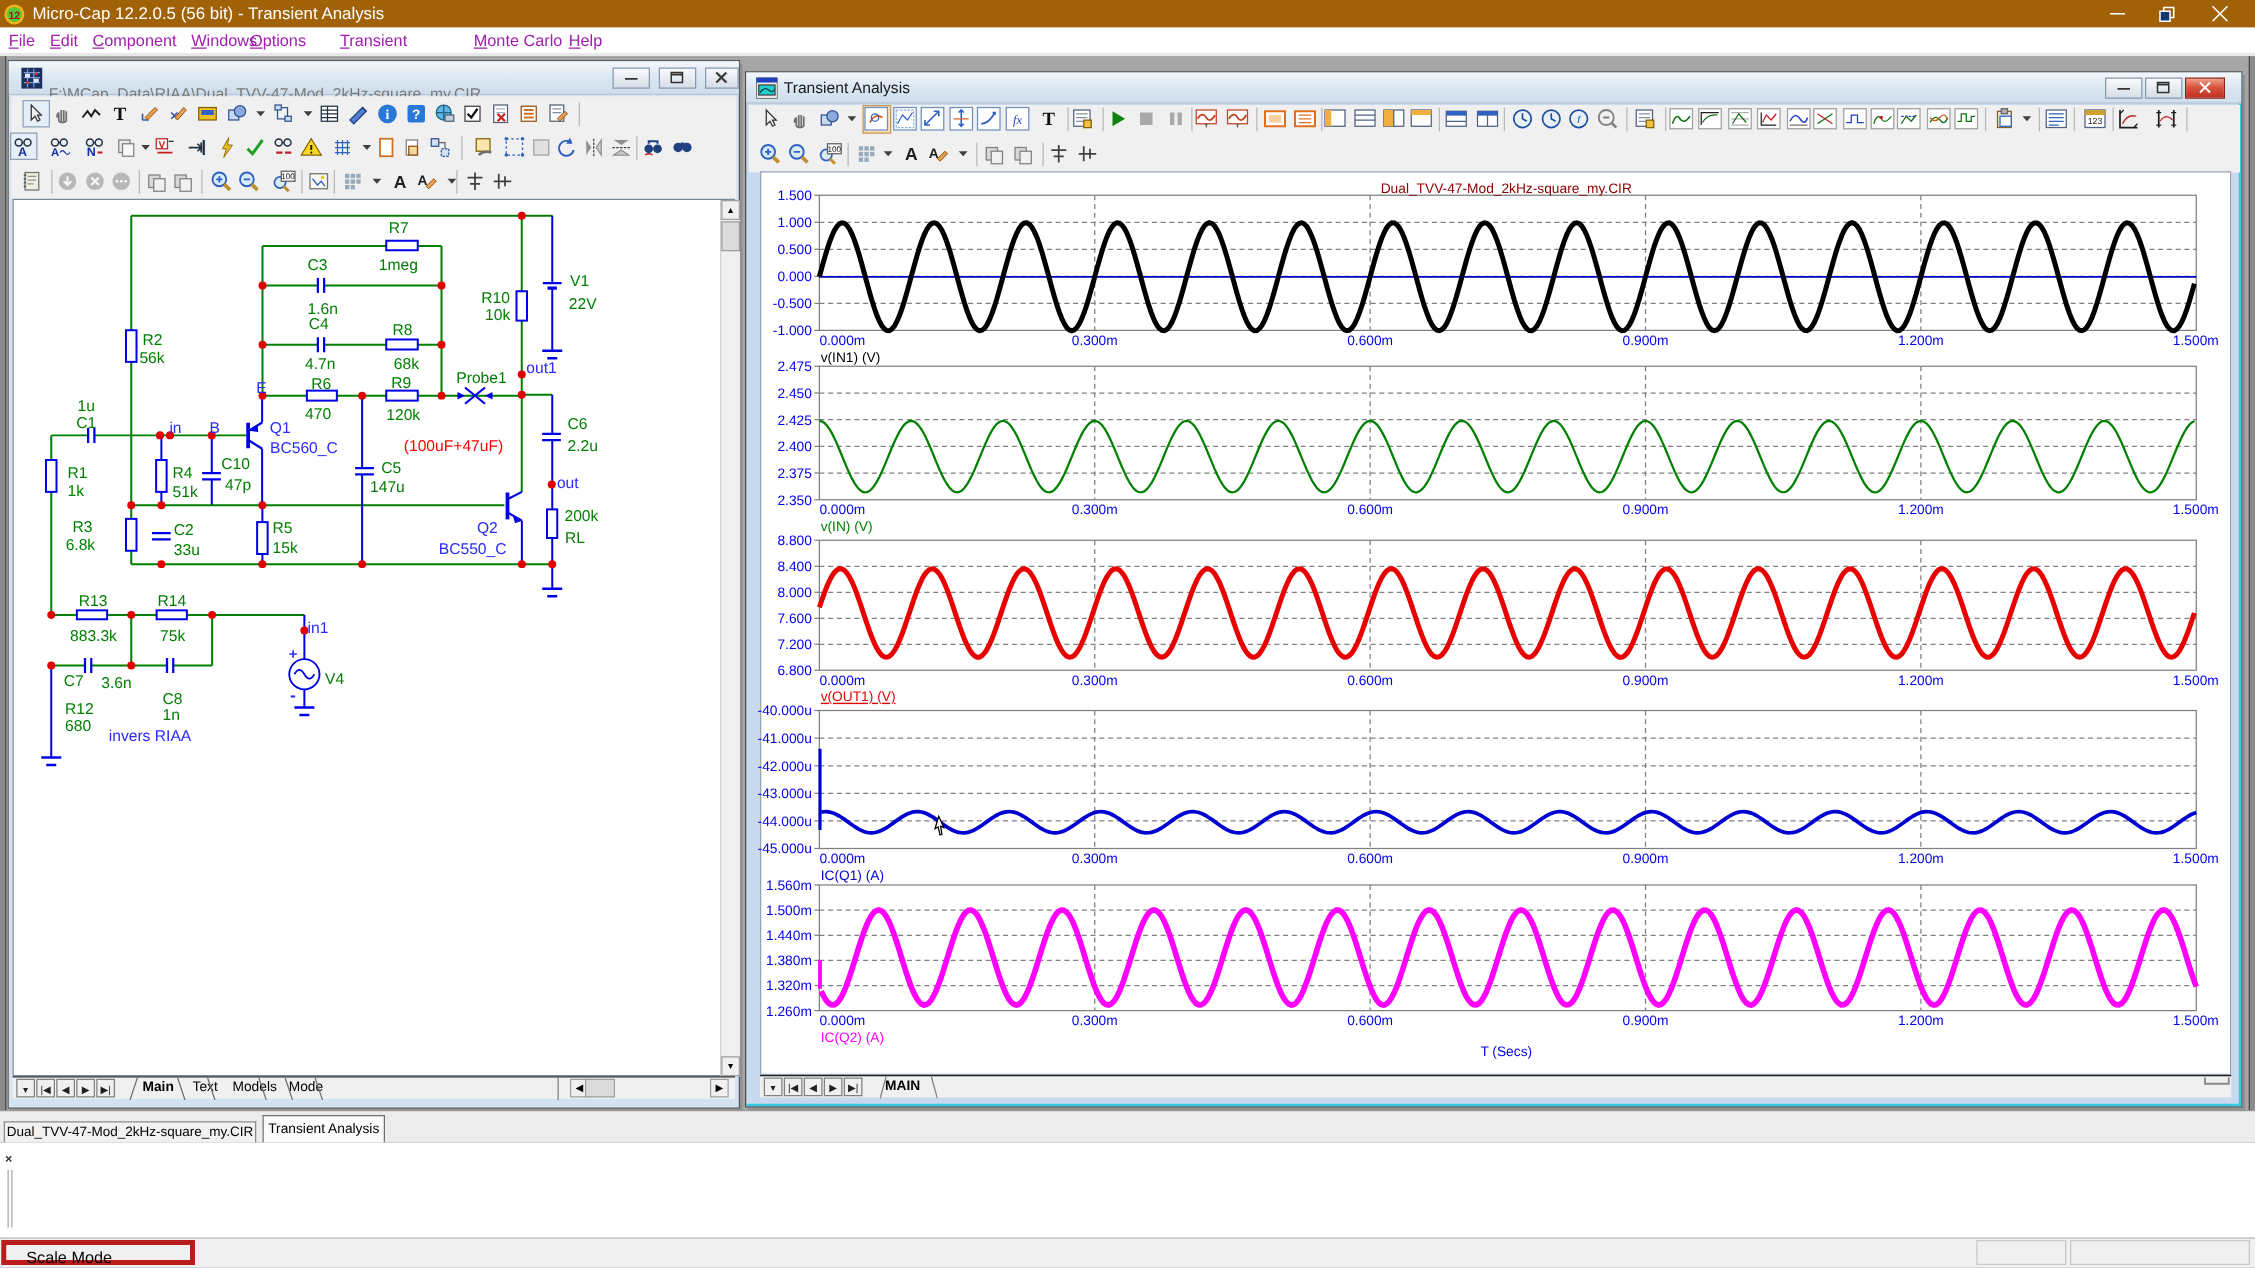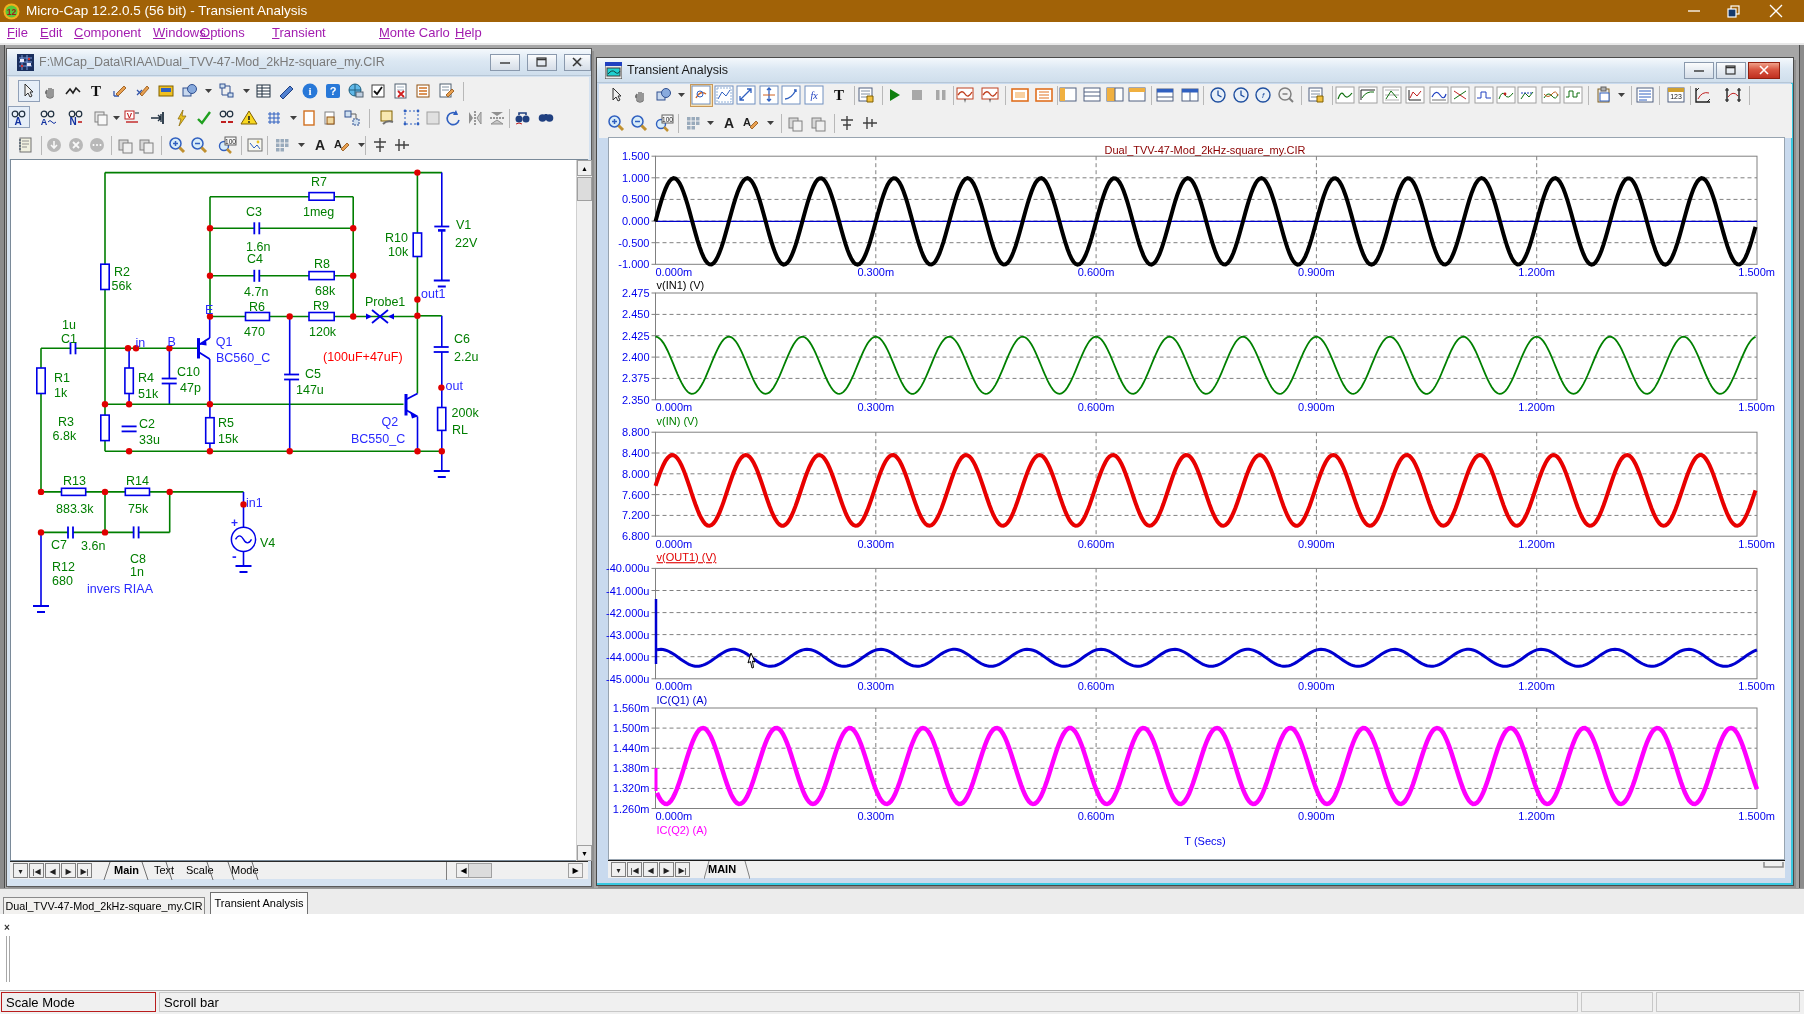--- a/index.html
+++ b/index.html
@@ -43,21 +43,21 @@
 <div class="win" style="left:6px;top:48px;width:586px;height:839px;background:#d5e2f0;border:1px solid #5a5a5a;box-shadow:2px 3px 0 #909090">
  <div class="titlebar" style="height:27px">
   <svg class="abs" style="left:10px;top:5px" width="17" height="17">
         <rect width="17" height="17" fill="#1a2f5e"></rect>
         <path d="M2,4 H15 M2,8 H15 M2,12 H15 M5,1 V16 M10,1 V16" stroke="#7a9ad8" stroke-width="1"></path>
         <rect x="3" y="5" width="4" height="3" fill="#e8e8f8"></rect>
         <rect x="10" y="9" width="4" height="3" fill="#e8e8f8"></rect>
         <circle cx="5" cy="12" r="1.2" fill="#d03030"></circle>
         <circle cx="12" cy="5" r="1.2" fill="#d03030"></circle>
       </svg>
-  <span class="abs" style="left:32px;top:6px;font-size:12.5px;color:#7a7a7a">F:\MCap_Data\RIAA\Dual_TVV-47-Mod_2kHz-square_my.CIR</span>
+  <span class="abs" style="left:32px;top:19px;font-size:12.5px;color:#7a7a7a">F:\MCap_Data\RIAA\Dual_TVV-47-Mod_2kHz-square_my.CIR</span>
   <div class="wbtn" style="left:483px"><svg width="28" height="15">
           <line x1="9" y1="8" x2="19" y2="8" stroke="#333" stroke-width="1.4"></line>
         </svg></div>
   <div class="wbtn" style="left:520px"><svg width="28" height="15">
           <rect x="9" y="3" width="9" height="8" fill="none" stroke="#333" stroke-width="1.2"></rect>
           <line x1="9" y1="4.5" x2="18" y2="4.5" stroke="#333" stroke-width="1.6"></line>
         </svg></div>
   <div class="wbtn" style="left:557px;width:27px"><svg width="25" height="15">
           <path d="M8,3 L16,11 M16,3 L8,11" stroke="#333" stroke-width="1.5"></path>
           <path d="M9.5,3 L17.5,11 M17.5,3 L9.5,11" stroke="#333" stroke-width="0.6" opacity="0.4"></path>
@@ -546,21 +546,21 @@
  </div>
 
  <div class="abs" style="left:3px;top:812px;width:578px;height:18px;background:#f0f0f0;border-top:1px solid #2a2a2a;font-size:11px">
    <div style="position:absolute;left:3px;top:1px;width:15px;height:15px;background:#f0f0f0;border:1px solid #808080;font-size:8px;color:#202020;text-align:center;line-height:15px">▾</div>
       <div style="position:absolute;left:19px;top:1px;width:15px;height:15px;background:#f0f0f0;border:1px solid #808080;font-size:8px;color:#202020;text-align:center;line-height:15px">|◀</div>
       <div style="position:absolute;left:35px;top:1px;width:15px;height:15px;background:#f0f0f0;border:1px solid #808080;font-size:8px;color:#202020;text-align:center;line-height:15px">◀</div>
       <div style="position:absolute;left:51px;top:1px;width:15px;height:15px;background:#f0f0f0;border:1px solid #808080;font-size:8px;color:#202020;text-align:center;line-height:15px">▶</div>
       <div style="position:absolute;left:67px;top:1px;width:15px;height:15px;background:#f0f0f0;border:1px solid #808080;font-size:8px;color:#202020;text-align:center;line-height:15px">▶|</div>
    <span class="abs" style="left:104px;top:2px;font-weight:bold">Main</span>
    <span class="abs" style="left:144px;top:2px">Text</span>
-   <span class="abs" style="left:176px;top:2px">Scale</span>
+   <span class="abs" style="left:176px;top:2px">Models</span>
    <span class="abs" style="left:221px;top:2px">Mode</span>
    <svg class="abs" style="left:90px;top:0" width="160" height="18">
      <path d="M10,0 L4,18 M42,0 L48,18 M66,0 L72,18 M107,0 L113,18 M128,0 L134,18 M152,0 L158,18" stroke="#707070" fill="none"></path>
    </svg>
    <div class="abs" style="left:436px;top:0;width:1px;height:18px;background:#808080"></div>
    <div class="abs" style="left:446px;top:1px;width:15px;height:15px;background:#f0f0f0;border:1px solid #a0a0a0;font-size:8px;text-align:center;line-height:14px">◀</div>
    <div class="abs" style="left:458px;top:1px;width:24px;height:15px;background:#dcdcdc;border:1px solid #a0a0a0"></div>
    <div class="abs" style="left:558px;top:1px;width:15px;height:15px;background:#f0f0f0;border:1px solid #a0a0a0;font-size:8px;text-align:center;line-height:14px">▶</div>
  </div>
 </div>
@@ -1043,16 +1043,15 @@
   <div class="abs" style="left:0;top:25px;width:1804px;height:1px;background:#8a8a8a"></div>
 </div>
 
 <div class="abs" style="left:0;top:914px;width:1804px;height:77px;background:#ffffff;border-bottom:1px solid #b0b0b0">
   <span class="abs" style="left:4px;top:8px;font-size:10px;font-weight:bold;color:#303030">×</span>
   <div class="abs" style="left:6px;top:22px;width:1px;height:46px;background:#a8a8a8"></div>
   <div class="abs" style="left:9px;top:22px;width:1px;height:46px;background:#a8a8a8"></div>
 </div>
 
 <div class="abs" style="left:0;top:991px;width:1804px;height:23px;background:#f0f0f0">
-  <div class="abs" style="left:1px;top:1px;width:155px;height:20px;border:1px solid #b91c1c;font-size:13px;padding:2px 4px">Scale Mode</div>
-  <div class="abs" style="left:159px;top:1px;width:1419px;height:20px;border:1px solid #c8c8c8;font-size:13px;padding:2px 4px">Scroll bar</div>
+  <div class="abs" style="left:1px;top:1px;width:155px;height:20px;border:4px solid #b91c1c;font-size:13px;padding:2px 16px">Scale Mode</div>
   <div class="abs" style="left:1581px;top:1px;width:72px;height:20px;border:1px solid #c8c8c8"></div>
   <div class="abs" style="left:1656px;top:1px;width:144px;height:20px;border:1px solid #c8c8c8"></div>
 </div>
 </body></html>

